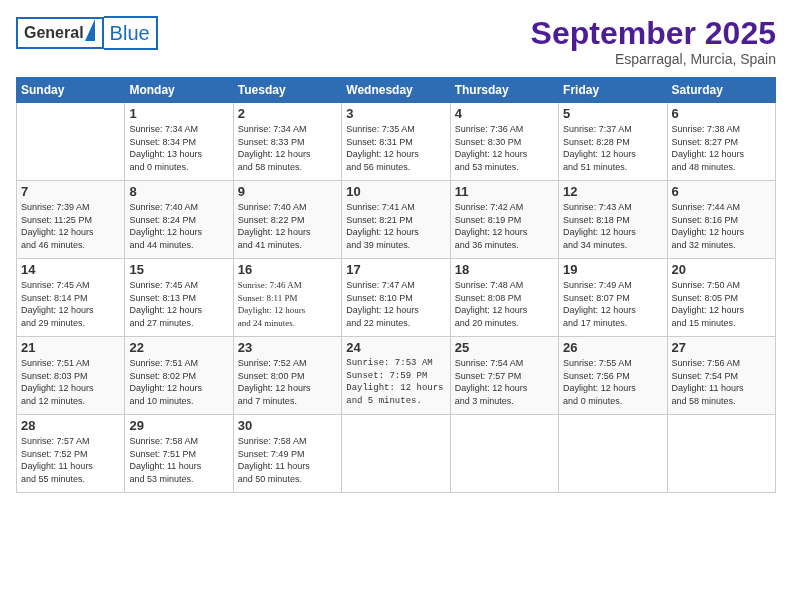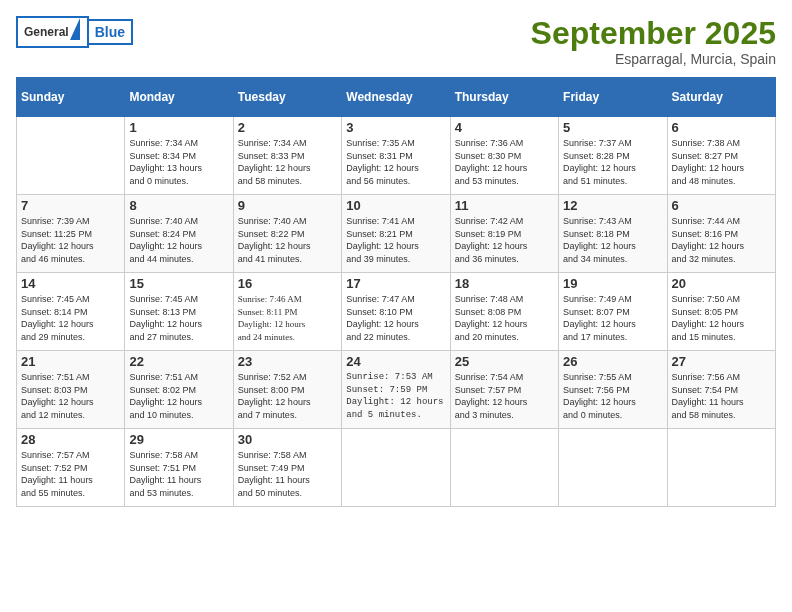--- a/index.html
+++ b/index.html
@@ -21,36 +21,36 @@
       justify-content: space-between;
       align-items: flex-start;
       margin-bottom: 10px;
     }
     .title-block {
       text-align: right;
     }
     .month-title {
       font-size: 32px;
       font-weight: bold;
-      color: #4d7c0f;
+      color: #4c1d95;
       line-height: 1.1;
     }
     .subtitle {
       font-size: 14px;
       color: #555;
     }
     table {
       width: 100%;
       border-collapse: collapse;
       font-size: 10px;
     }
     thead tr th {
       background-color: #2e6db4;
       color: #fff;
-      padding: 12px 4px;
+      padding: 5px 4px;
       text-align: left;
       font-size: 12px;
       font-weight: bold;
       border: 1px solid #2e6db4;
     }
     tbody tr td {
       border: 1px solid #ccc;
       vertical-align: top;
       padding: 3px 4px;
       height: 78px;
@@ -78,25 +78,25 @@
       align-items: center;
     }
   </style>
 </head>
 <body>
 
 <div class="page">
   <div class="header">
     <div class="logo-wrapper">
       <div style="display:flex;align-items:center;">
-        <div style="border:2px solid #1a6bbf; padding:3px 6px; display:inline-flex; align-items:center; font-size:12px; font-weight:bold; line-height:1.2;">
+        <div style="border:2px solid #1a6bbf; padding:3px 6px; display:inline-flex; align-items:center; font-size:16px; font-weight:bold; line-height:1.2;">
           <span style="color:#333;">General</span>
           <span style="display:inline-block;width:0;height:0;border-style:solid;border-width:0 0 22px 10px;border-color:transparent transparent #1a6bbf transparent;margin:0 1px;position:relative;top:-3px;"></span>
         </div>
-        <div style="font-size:14px; font-weight:bold; color:#1a6bbf; margin-left:0; border:2px solid #1a6bbf; border-left:none; padding:3px 6px; line-height:1.2;">
+        <div style="font-size:20px; font-weight:normal; color:#1a6bbf; margin-left:0; border:2px solid #1a6bbf; border-left:none; padding:3px 6px; line-height:1.2;">
           <span>Blue</span>
         </div>
       </div>
     </div>
     <div class="title-block">
       <div class="month-title">September 2025</div>
       <div class="subtitle">Esparragal, Murcia, Spain</div>
     </div>
   </div>
 

